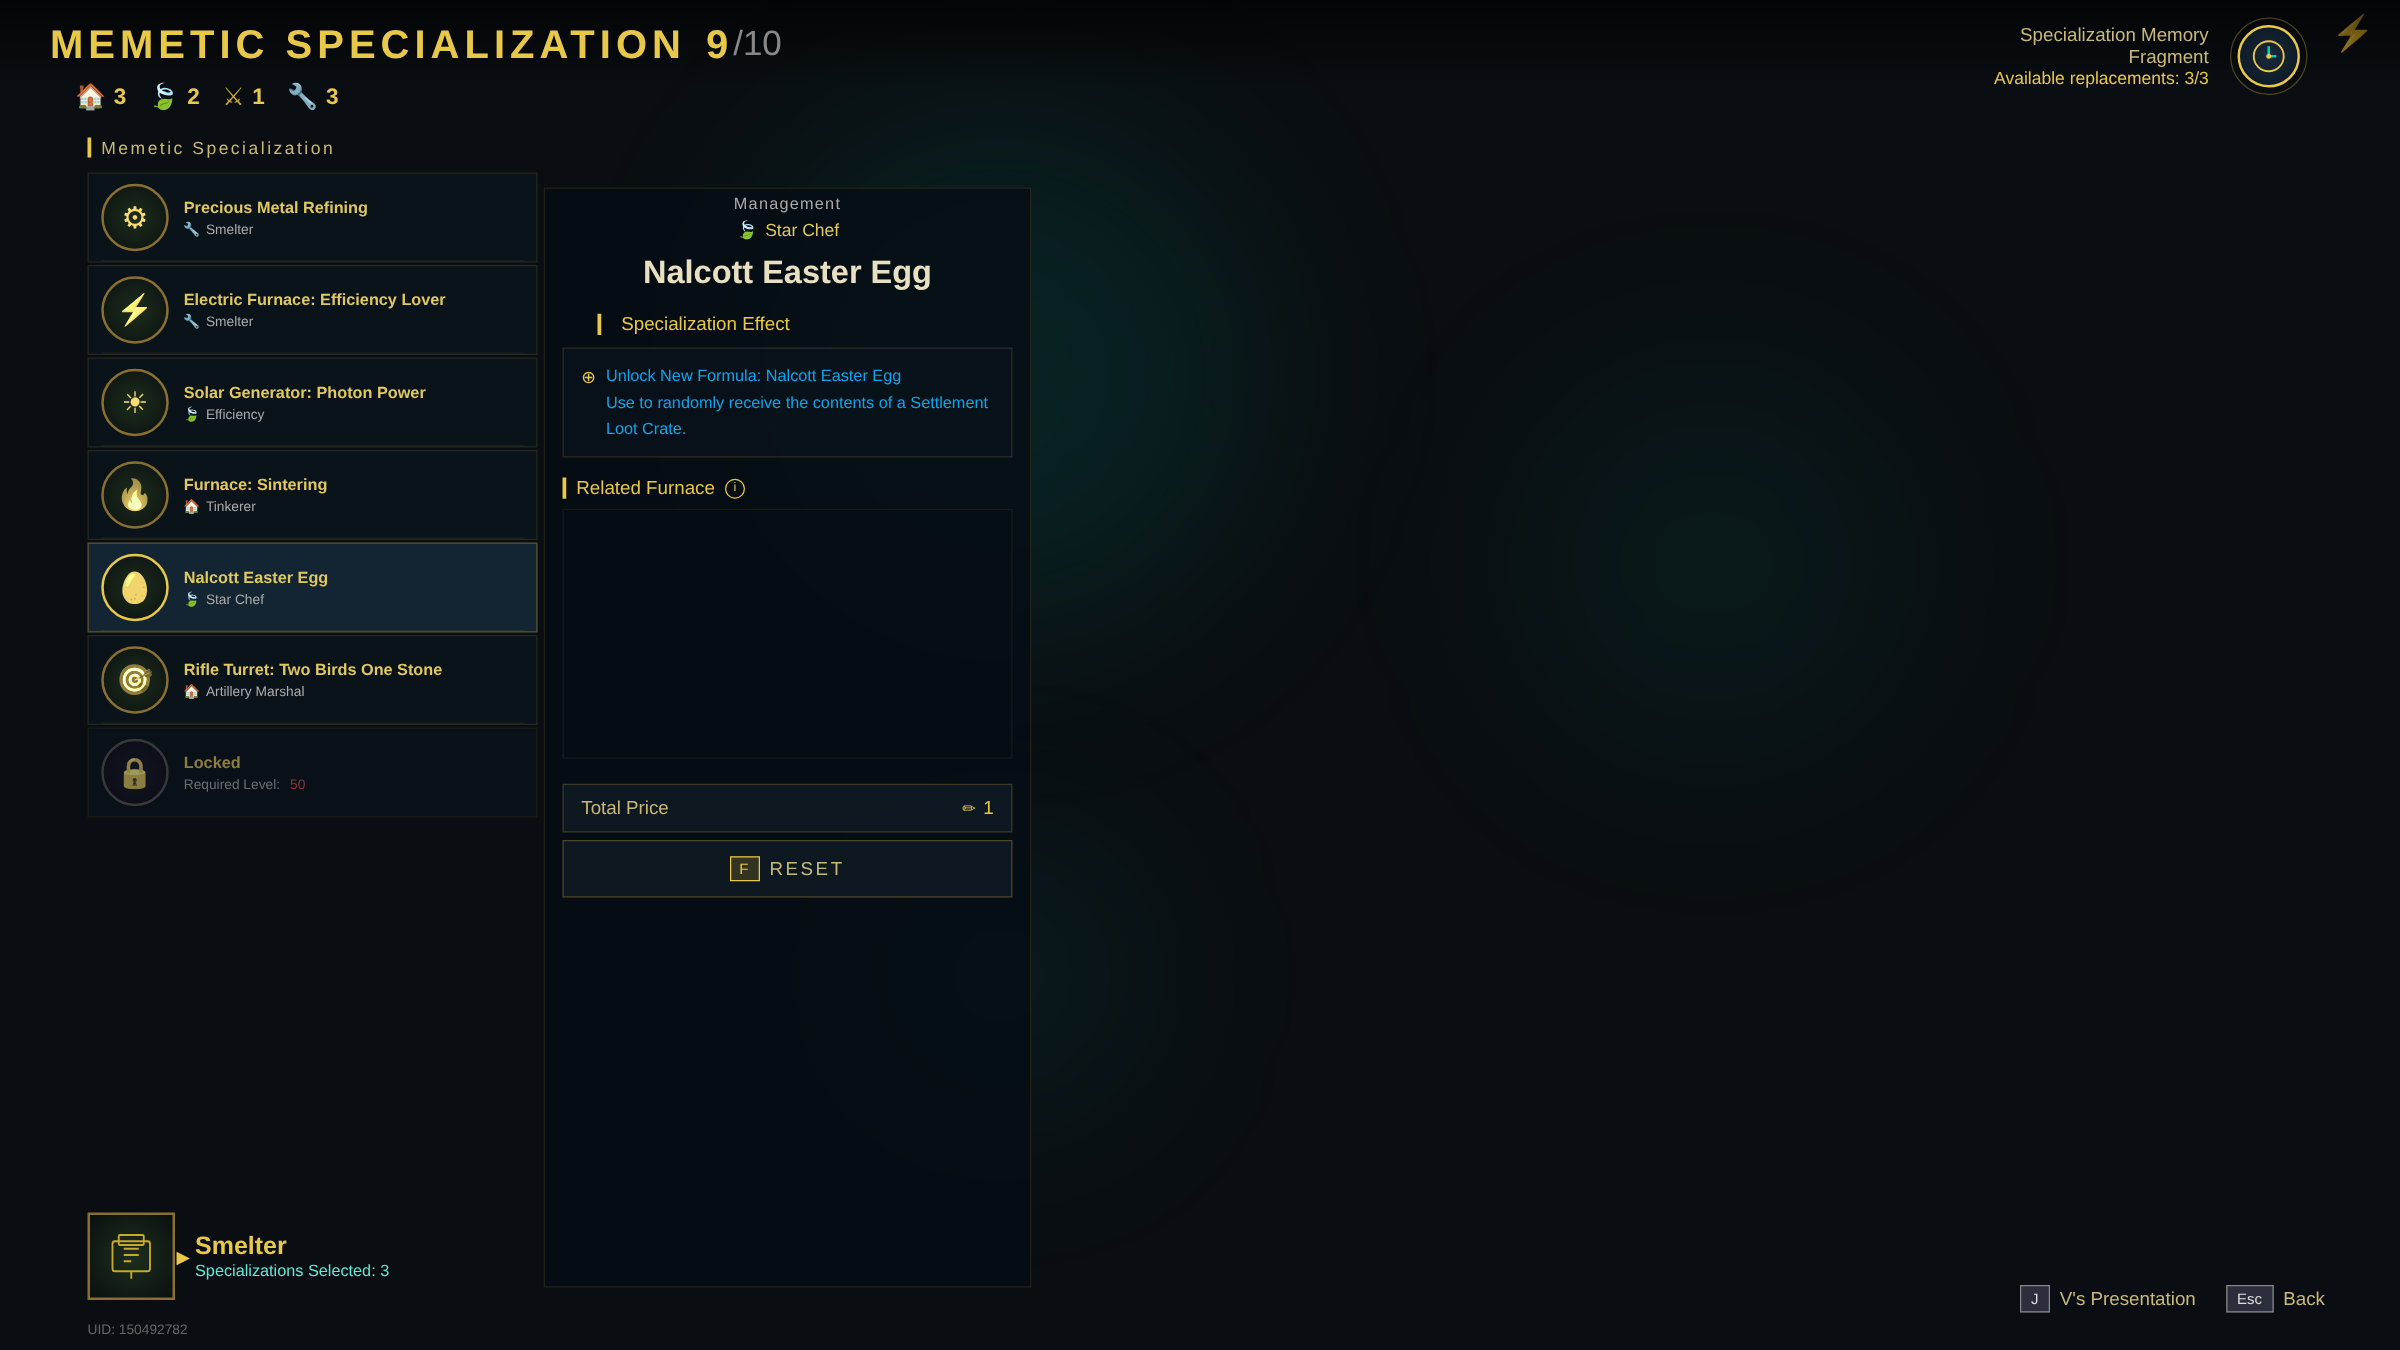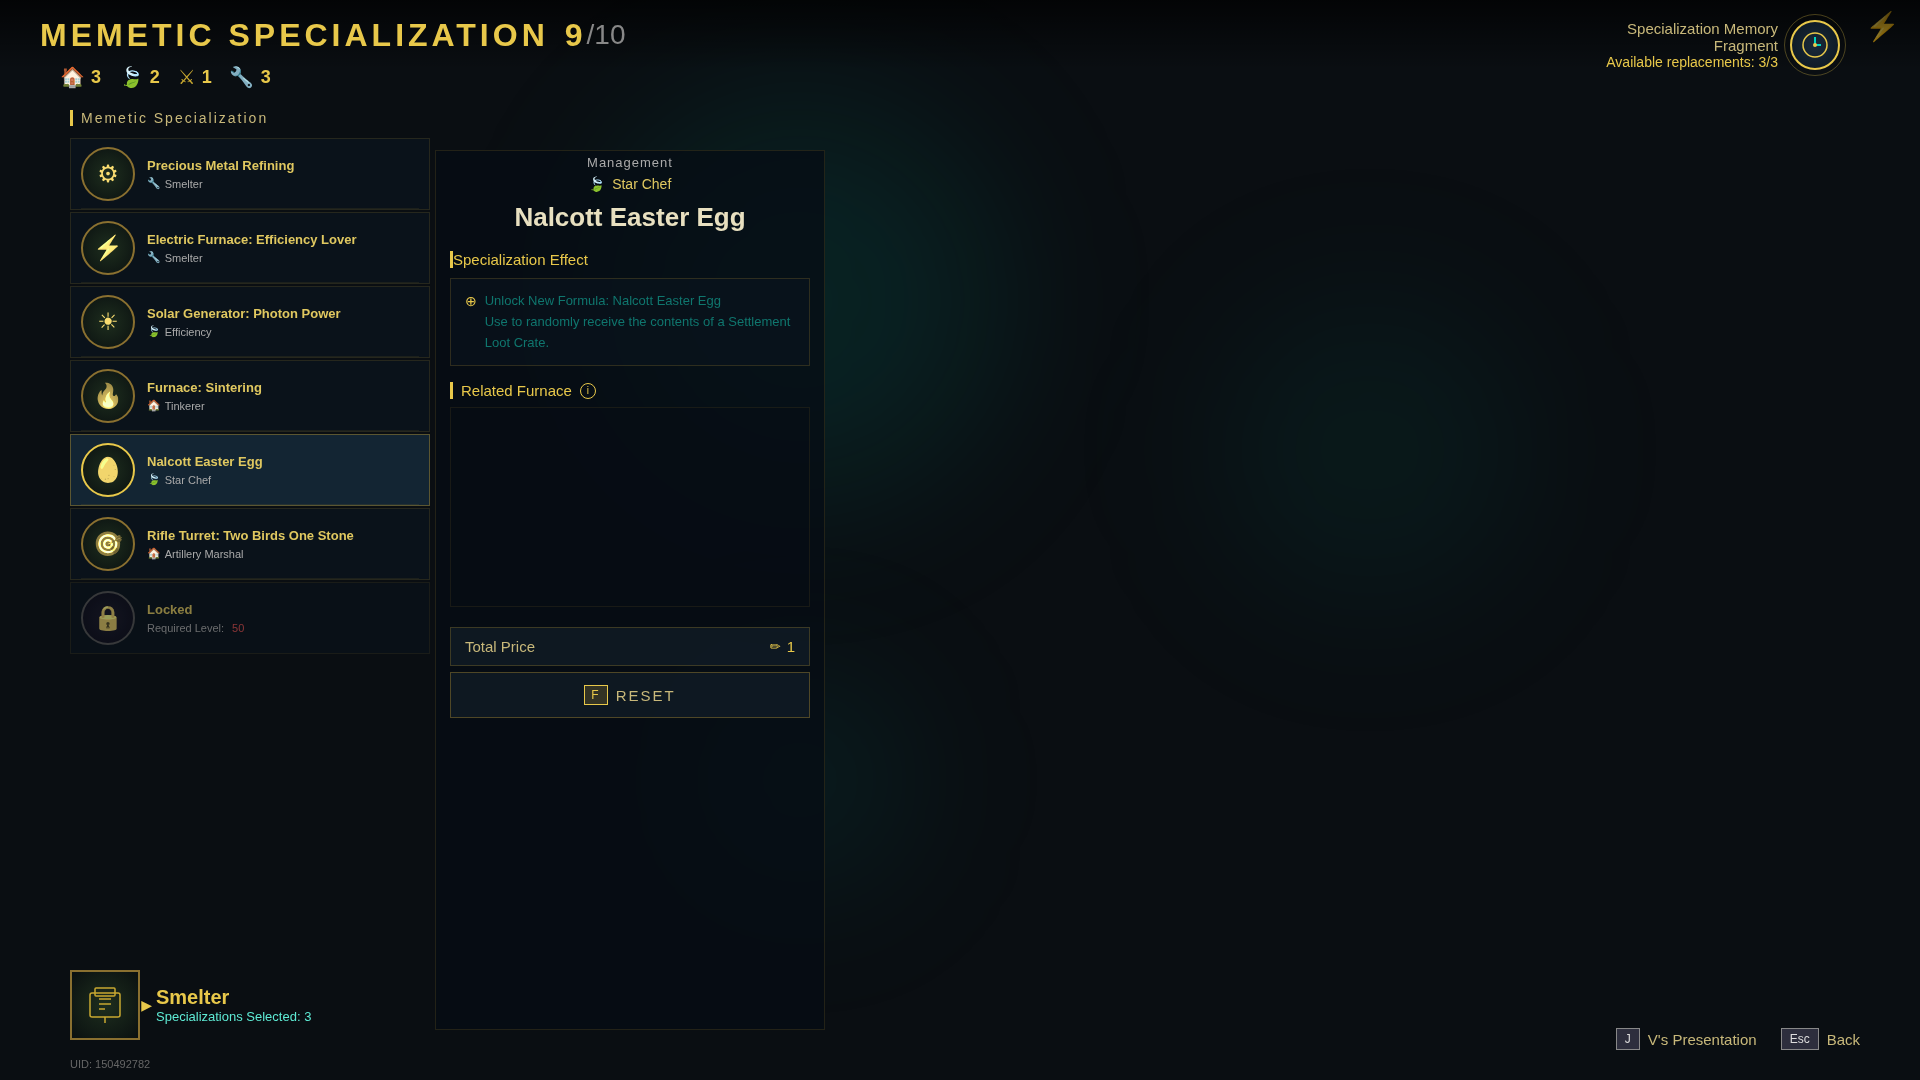--- a/index.html
+++ b/index.html
@@ -100,21 +100,21 @@
 
     
     .memory-fragment {
       position: absolute;
       top: 20px;
       right: 80px;
       z-index: 10;
       text-align: right;
       display: flex;
       align-items: center;
-      gap: 12px;
+      gap: 23px;
     }
 
     .memory-title {
       font-size: 15px;
       color: #c8b87a;
     }
 
     .memory-avail {
       font-size: 14px;
       color: #e8c84a;
@@ -345,21 +345,22 @@
       color: #e8e0c0;
       text-align: center;
       margin-bottom: 18px;
     }
 
     .panel-section-title {
       font-size: 15px;
       color: #e8c84a;
       margin-bottom: 10px;
       border-left: 3px solid #e8c84a;
-      padding-left: 0;
+      padding-left: 16px;
+      margin-left: 28px;
     }
 
     .effect-box {
       background: rgba(10, 20, 30, 0.6);
       border: 1px solid rgba(200, 160, 48, 0.2);
       padding: 12px 14px;
       margin-bottom: 16px;
     }
 
     .effect-item {
@@ -370,21 +371,21 @@
 
     .effect-bullet {
       color: #e8c84a;
       font-size: 14px;
       margin-top: 2px;
       flex-shrink: 0;
     }
 
     .effect-text {
       font-size: 13px;
-      color: #0f766e;
+      color: #0ea5e9;
       line-height: 1.6;
     }
 
     .related-section {
       margin-bottom: 20px;
     }
 
     .related-title {
       display: flex;
       align-items: center;

